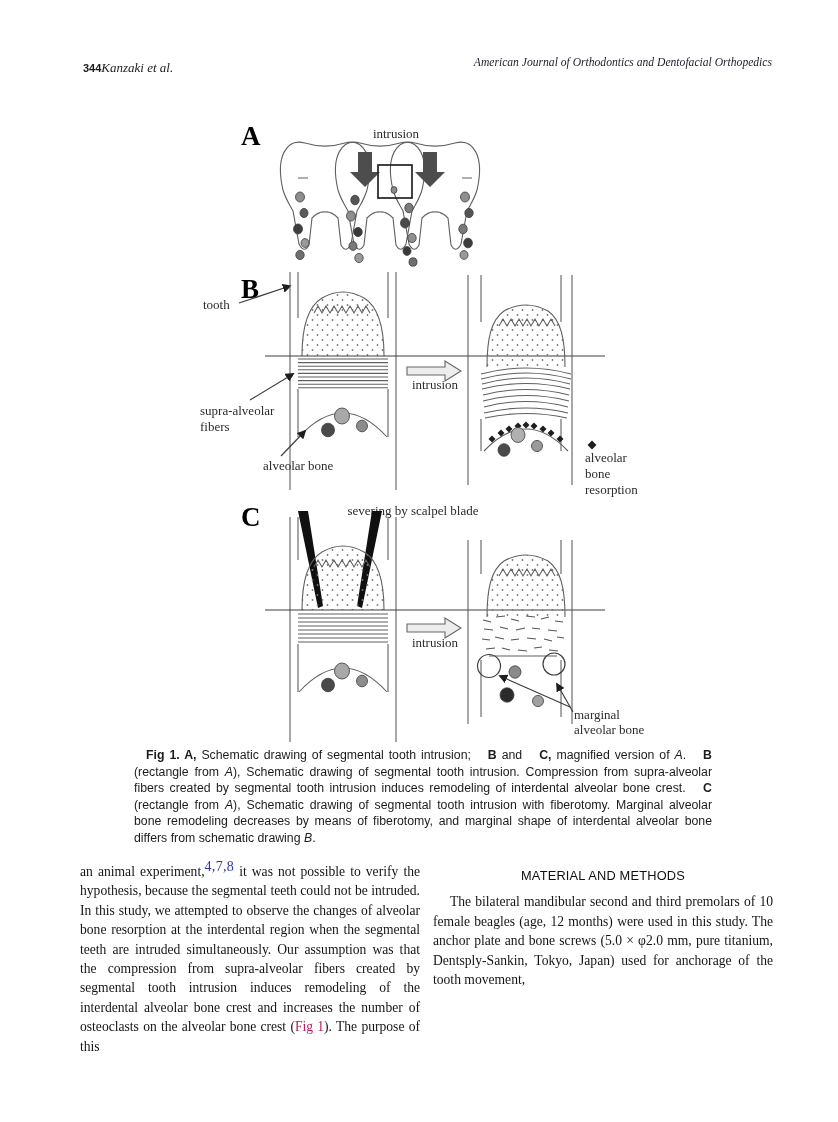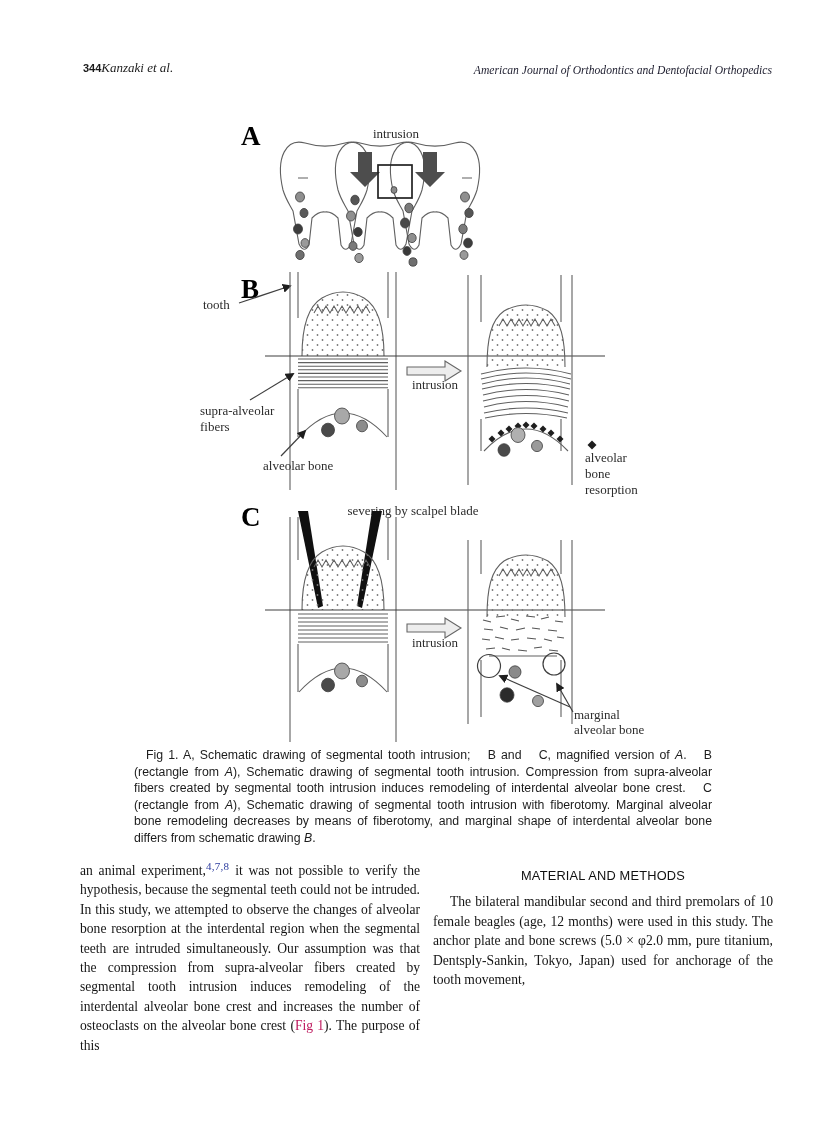--- a/index.html
+++ b/index.html
@@ -10,47 +10,47 @@
     margin:0 auto;
     font-family:"Liberation Serif", serif;
     color:#1a1a1a;
     overflow:hidden;
   }
   
   .hdr-left{position:absolute;left:83px;top:60px;font-size:13px;}
   .hdr-pagenum{font-family:"Liberation Sans",sans-serif;font-weight:bold;font-size:11px;}
   .hdr-authors{font-style:italic;font-size:13px;}
   .hdr-right{
-    position:absolute;right:66px;top:64px;text-align:right;
+    position:absolute;right:66px;top:56px;text-align:right;
     font-style:italic;font-size:11.6px;line-height:13.5px;color:#1d1d2e;
   }
   
   .fig-svg{position:absolute;left:195px;top:112px;}
   .fig-svg text{font-family:"Liberation Serif",serif;fill:#2c2c2c;font-size:13px;}
   .fig-svg text.panel-letter{font-size:27px;font-weight:bold;fill:#000;}
   .sketch{stroke:#606060;fill:none;stroke-width:1.1;}
   .sketch-dark{stroke:#3f3f3f;fill:none;stroke-width:1.2;}
   .peb{stroke:#3c3c3c;stroke-width:0.8;}
   
   .caption{
     position:absolute;left:134px;top:747px;width:578px;
     font-family:"Liberation Sans",sans-serif;
     font-size:12.3px;line-height:16.6px;color:#1c1c1c;
     text-align:justify;
   }
-  .caption .cb{font-weight:normal;padding-left:12px;}
+  .caption .cb{font-weight:bold;padding-left:12px;}
   .caption .ci{font-style:italic;}
   
   .columns{
     position:absolute;left:80px;top:857px;width:694px;
     display:flex;gap:13px;
   }
   .col{width:340px;font-size:13.6px;line-height:19.4px;text-align:justify;color:#141414;}
   .col p{margin:0;}
-  .sup-ref{font-size:11px;vertical-align:5px;color:#2b3b9e;letter-spacing:0.3px;}
+  .sup-ref{font-size:14px;vertical-align:5px;color:#2b3b9e;letter-spacing:0.3px;}
   .fig-link{color:#be185d;text-decoration:none;cursor:pointer;}
   .methods-heading{
     font-family:"Liberation Sans",sans-serif;font-weight:normal;
     font-size:12.8px;letter-spacing:0.2px;color:#111;
     margin:9px 0 7px 0;text-align:center;
   }
   .indent{text-indent:17px;font-family:Liberation Serif, serif;}
 </style>
 </head>
 <body>

